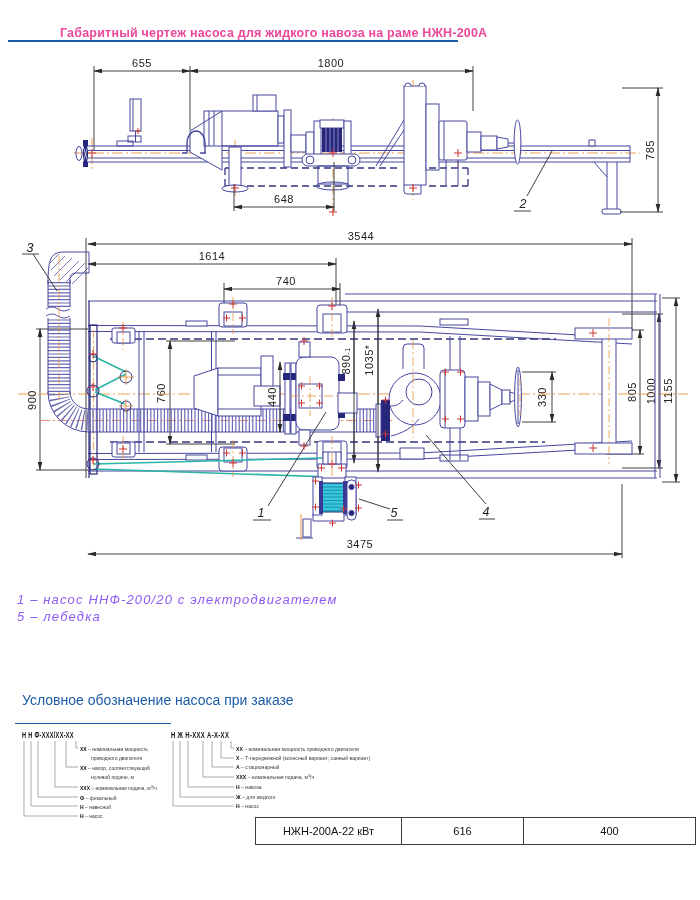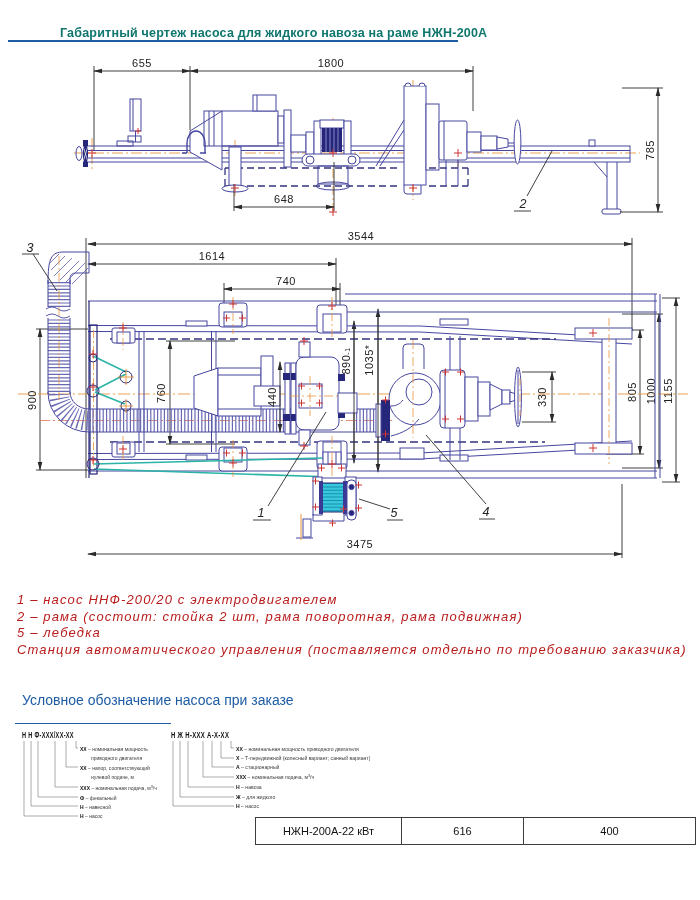--- a/index.html
+++ b/index.html
@@ -1,27 +1,27 @@
 <!DOCTYPE html>
 <html><head>
 <meta charset="utf-8">
 <style>
 html,body{margin:0;padding:0;width:700px;height:900px;background:#ffffff;
 font-family:"Liberation Sans",sans-serif;overflow:hidden;position:relative}
 .abs{position:absolute}
 #list{position:absolute;left:17px;top:592px;font-size:13px;font-style:italic;
-color:#b91c1c;letter-spacing:1.15px;line-height:16.6px;white-space:nowrap}
+color:#8b5cf6;letter-spacing:1.15px;line-height:16.6px;white-space:nowrap}
 table.mass{position:absolute;left:255px;top:817px;border-collapse:collapse;
 font-size:11px;color:#111;table-layout:fixed}
 table.mass td{border:1px solid #3c3c3c;text-align:center;padding:0;line-height:12.5px}
 </style>
 </head>
 <body>
 
-<div class="abs" style="left:60px;top:26px;font-size:12.5px;font-weight:bold;color:#0f766e;letter-spacing:0.2px;white-space:nowrap">Габаритный чертеж насоса для жидкого навоза на раме НЖН-200А</div>
+<div class="abs" style="left:60px;top:26px;font-size:12.5px;font-weight:bold;color:#ec4899;letter-spacing:0.2px;white-space:nowrap">Габаритный чертеж насоса для жидкого навоза на раме НЖН-200А</div>
 
 <div class="abs" style="left:8px;top:40px;width:450px;height:2px;background:#1d5ca5"></div>
 
 <svg class="abs" style="left:0;top:0" width="700" height="900" viewBox="0 0 700 900">
 <defs>
 <marker id="ar" markerWidth="10" markerHeight="6" refX="9" refY="3" orient="auto" markerUnits="userSpaceOnUse">
         <path d="M10,3 L1,0.7 L1,5.3 Z" fill="#2a2a2a"></path>
       </marker>
 <marker id="as" markerWidth="10" markerHeight="6" refX="1" refY="3" orient="auto" markerUnits="userSpaceOnUse">
         <path d="M0,3 L9,0.7 L9,5.3 Z" fill="#2a2a2a"></path>
@@ -660,23 +660,21 @@
 <text x="236" y="769"><tspan font-weight="bold" fill="#111">А</tspan> – стационарный</text>
 <text x="236" y="779"><tspan font-weight="bold" fill="#111">ХХХ</tspan> – номинальная подача, м<tspan font-size="3.8" baseline-shift="super">3</tspan>/ч</text>
 <text x="236" y="789"><tspan font-weight="bold" fill="#111">Н</tspan> – навоза</text>
 <text x="236" y="799"><tspan font-weight="bold" fill="#111">Ж</tspan> – для жидкого</text>
 <text x="236" y="808"><tspan font-weight="bold" fill="#111">Н</tspan> – насос</text>
 </g>
 </svg>
 
 <div id="list">
 <div>1 – насос ННФ-200/20 с электродвигателем</div>
-<div>2 – рама (состоит: стойка 2 шт, рама поворотная, рама подвижная)</div>
 <div>5 – лебедка</div>
-<div>Станция автоматического управления (поставляется отдельно по требованию заказчика)</div>
 </div>
 
 <div class="abs" style="left:22px;top:692px;font-size:14px;color:#1d5ca5;letter-spacing:0px;white-space:nowrap">Условное обозначение насоса при заказе</div>
 
 <div class="abs" style="left:15px;top:723px;width:156px;height:1px;background:#1d5ca5"></div>
 
 <div class="abs" style="left:22px;top:730px;font-size:9px;font-weight:bold;color:#111;letter-spacing:0.5px;white-space:nowrap;transform:scaleX(0.62);transform-origin:left top">Н Н Ф-ХХХ/ХХ-ХХ</div>
 
 <div class="abs" style="left:171px;top:730px;font-size:9px;font-weight:bold;color:#111;letter-spacing:0.5px;white-space:nowrap;transform:scaleX(0.66);transform-origin:left top">Н Ж Н-ХХХ А-Х-ХХ</div>
 

